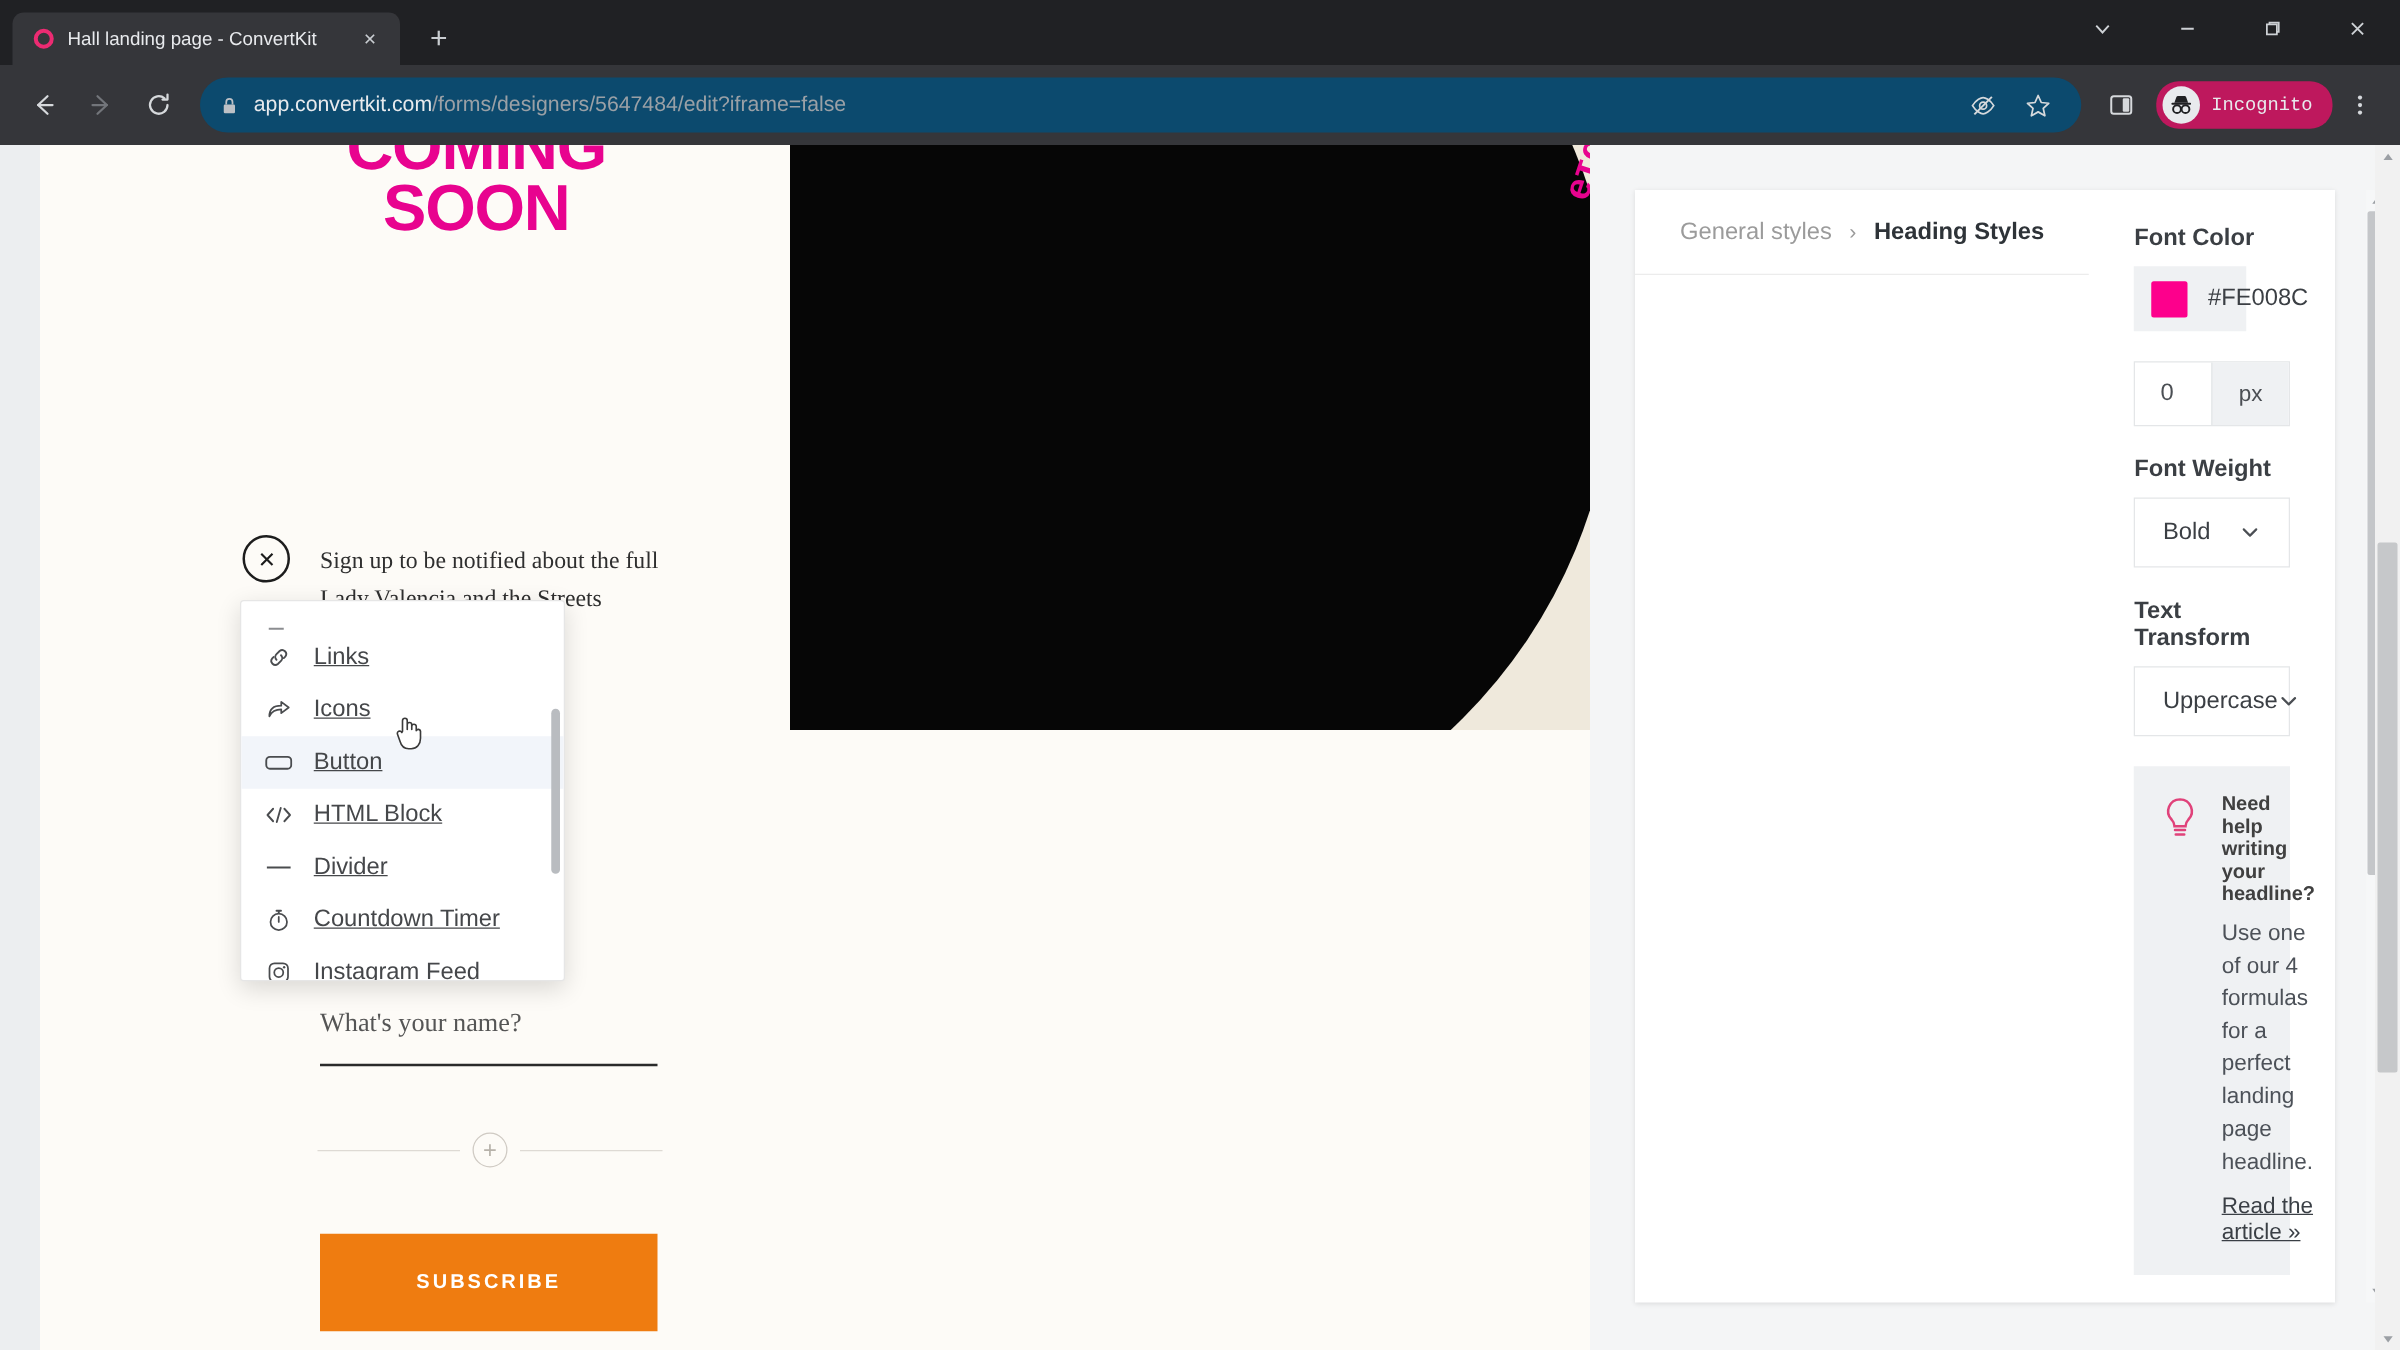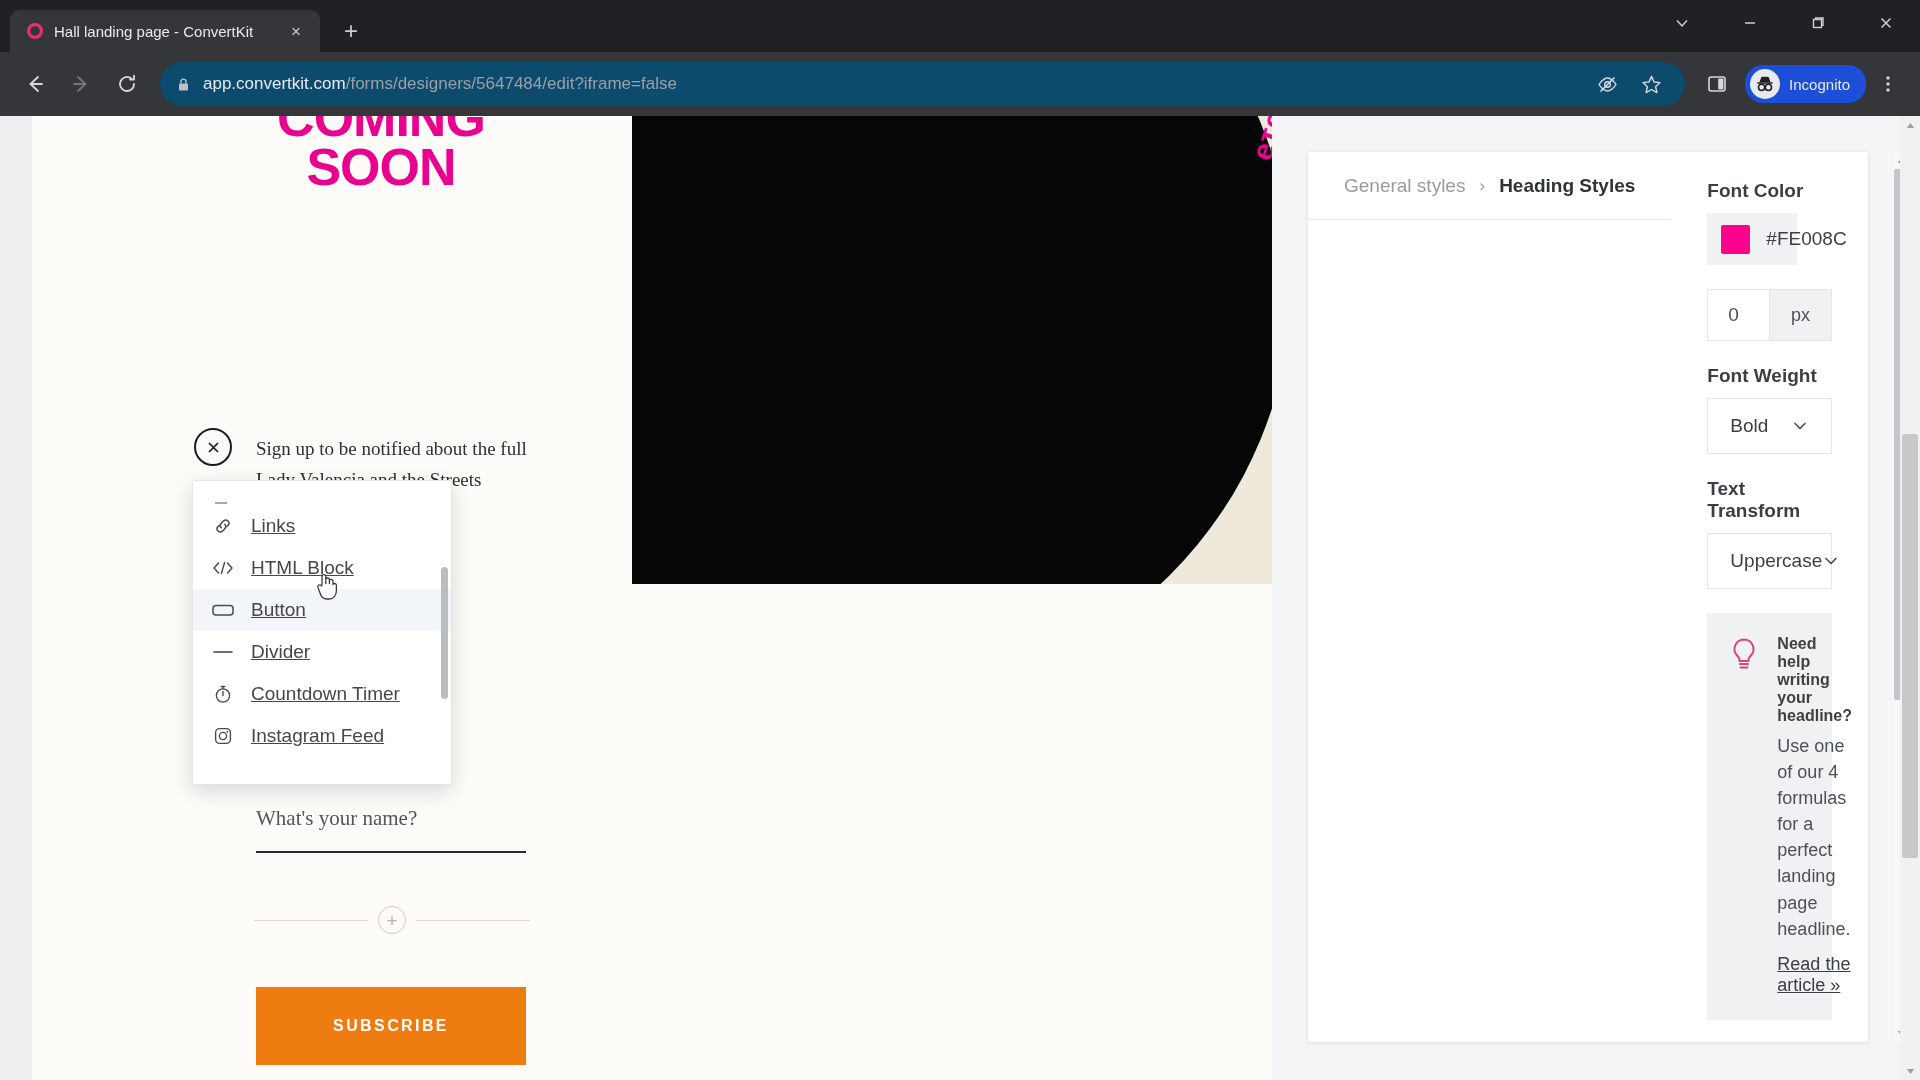--- a/index.html
+++ b/index.html
@@ -72,22 +72,22 @@
   }
   .url .path { color: #9aa0a6; }
   .omni-actions { display: flex; align-items: center; gap: 8px; margin-left: auto; flex: none; }
   .tb-icon {
     width: 36px; height: 36px; border-radius: 50%;
     display: flex; align-items: center; justify-content: center;
     color: #d6d9dc; flex: none;
   }
   .incognito-chip {
     display: flex; align-items: center; gap: 9px;
-    background: #1d4ed8; border-radius: 18px; height: 38px;
-    padding: 0 16px 0 5px; margin-left: 6px; flex: none;
+    background: #be185d; border-radius: 18px; height: 38px;
+    padding: 0 16px 0 5px; margin-left: 6px; flex: none; font-family: Liberation Mono, monospace;
   }
   .incog-av {
     width: 30px; height: 30px; border-radius: 50%;
     background: #e8eaed; display: flex; align-items: center; justify-content: center;
   }
   .incog-label { color: #e8eaed; font-size: 15px; white-space: nowrap; }
 
   
   .viewport {
     flex: 1; position: relative; background: #f1f1f1; overflow: hidden;
@@ -455,39 +455,47 @@
           <div class="picker-item">
             <span class="picker-ico">
               <svg width="20" height="20" viewBox="0 0 20 20">
                   <path d="M8.2 11.8 A3.2 3.2 0 0 1 8.2 7.3 L10.7 4.8 A3.2 3.2 0 0 1 15.2 9.3 L14 10.5" fill="none" stroke="currentColor" stroke-width="1.5" stroke-linecap="round"></path>
                   <path d="M11.8 8.2 A3.2 3.2 0 0 1 11.8 12.7 L9.3 15.2 A3.2 3.2 0 0 1 4.8 10.7 L6 9.5" fill="none" stroke="currentColor" stroke-width="1.5" stroke-linecap="round"></path>
                 </svg>
             </span>
             <span>Links</span>
           </div>
 
+          <div class="picker-item">
+            <span class="picker-ico">
+              <svg width="20" height="20" viewBox="0 0 20 20">
+                  <path d="M2.5 15 C2.5 8.5 7 6.5 12 6.5 V3.5 L18 8 L12 12.5 V9.5 C8 9.5 4.5 11 2.5 15 Z" fill="none" stroke="currentColor" stroke-width="1.4" stroke-linejoin="round"></path>
+                </svg>
+            </span>
+            <span>Icons</span>
+          </div>
+
+          <div class="picker-item active">
+            <span class="picker-ico">
+              <svg width="22" height="14" viewBox="0 0 22 14">
+                  <rect x="1" y="2.5" width="20" height="9.5" rx="3" fill="none" stroke="currentColor" stroke-width="1.5"></rect>
+                </svg>
+            </span>
+            <span>Button</span>
+          </div>
 
           <div class="picker-item">
             <span class="picker-ico">
               <svg width="22" height="16" viewBox="0 0 22 16">
                   <path d="M6.5 3 L2 8 L6.5 13" fill="none" stroke="currentColor" stroke-width="1.5" stroke-linecap="round" stroke-linejoin="round"></path>
                   <path d="M15.5 3 L20 8 L15.5 13" fill="none" stroke="currentColor" stroke-width="1.5" stroke-linecap="round" stroke-linejoin="round"></path>
                   <path d="M12.6 2.4 L9.4 13.6" stroke="currentColor" stroke-width="1.5" stroke-linecap="round"></path>
                 </svg>
             </span>
             <span>HTML Block</span>
-          </div>
-
-          <div class="picker-item active">
-            <span class="picker-ico">
-              <svg width="22" height="14" viewBox="0 0 22 14">
-                  <rect x="1" y="2.5" width="20" height="9.5" rx="3" fill="none" stroke="currentColor" stroke-width="1.5"></rect>
-                </svg>
-            </span>
-            <span>Button</span>
           </div>
 
           <div class="picker-item">
             <span class="picker-ico">
               <svg width="22" height="10" viewBox="0 0 22 10">
                   <path d="M1.5 5 H20.5" stroke="currentColor" stroke-width="1.6"></path>
                 </svg>
             </span>
             <span>Divider</span>
           </div>

